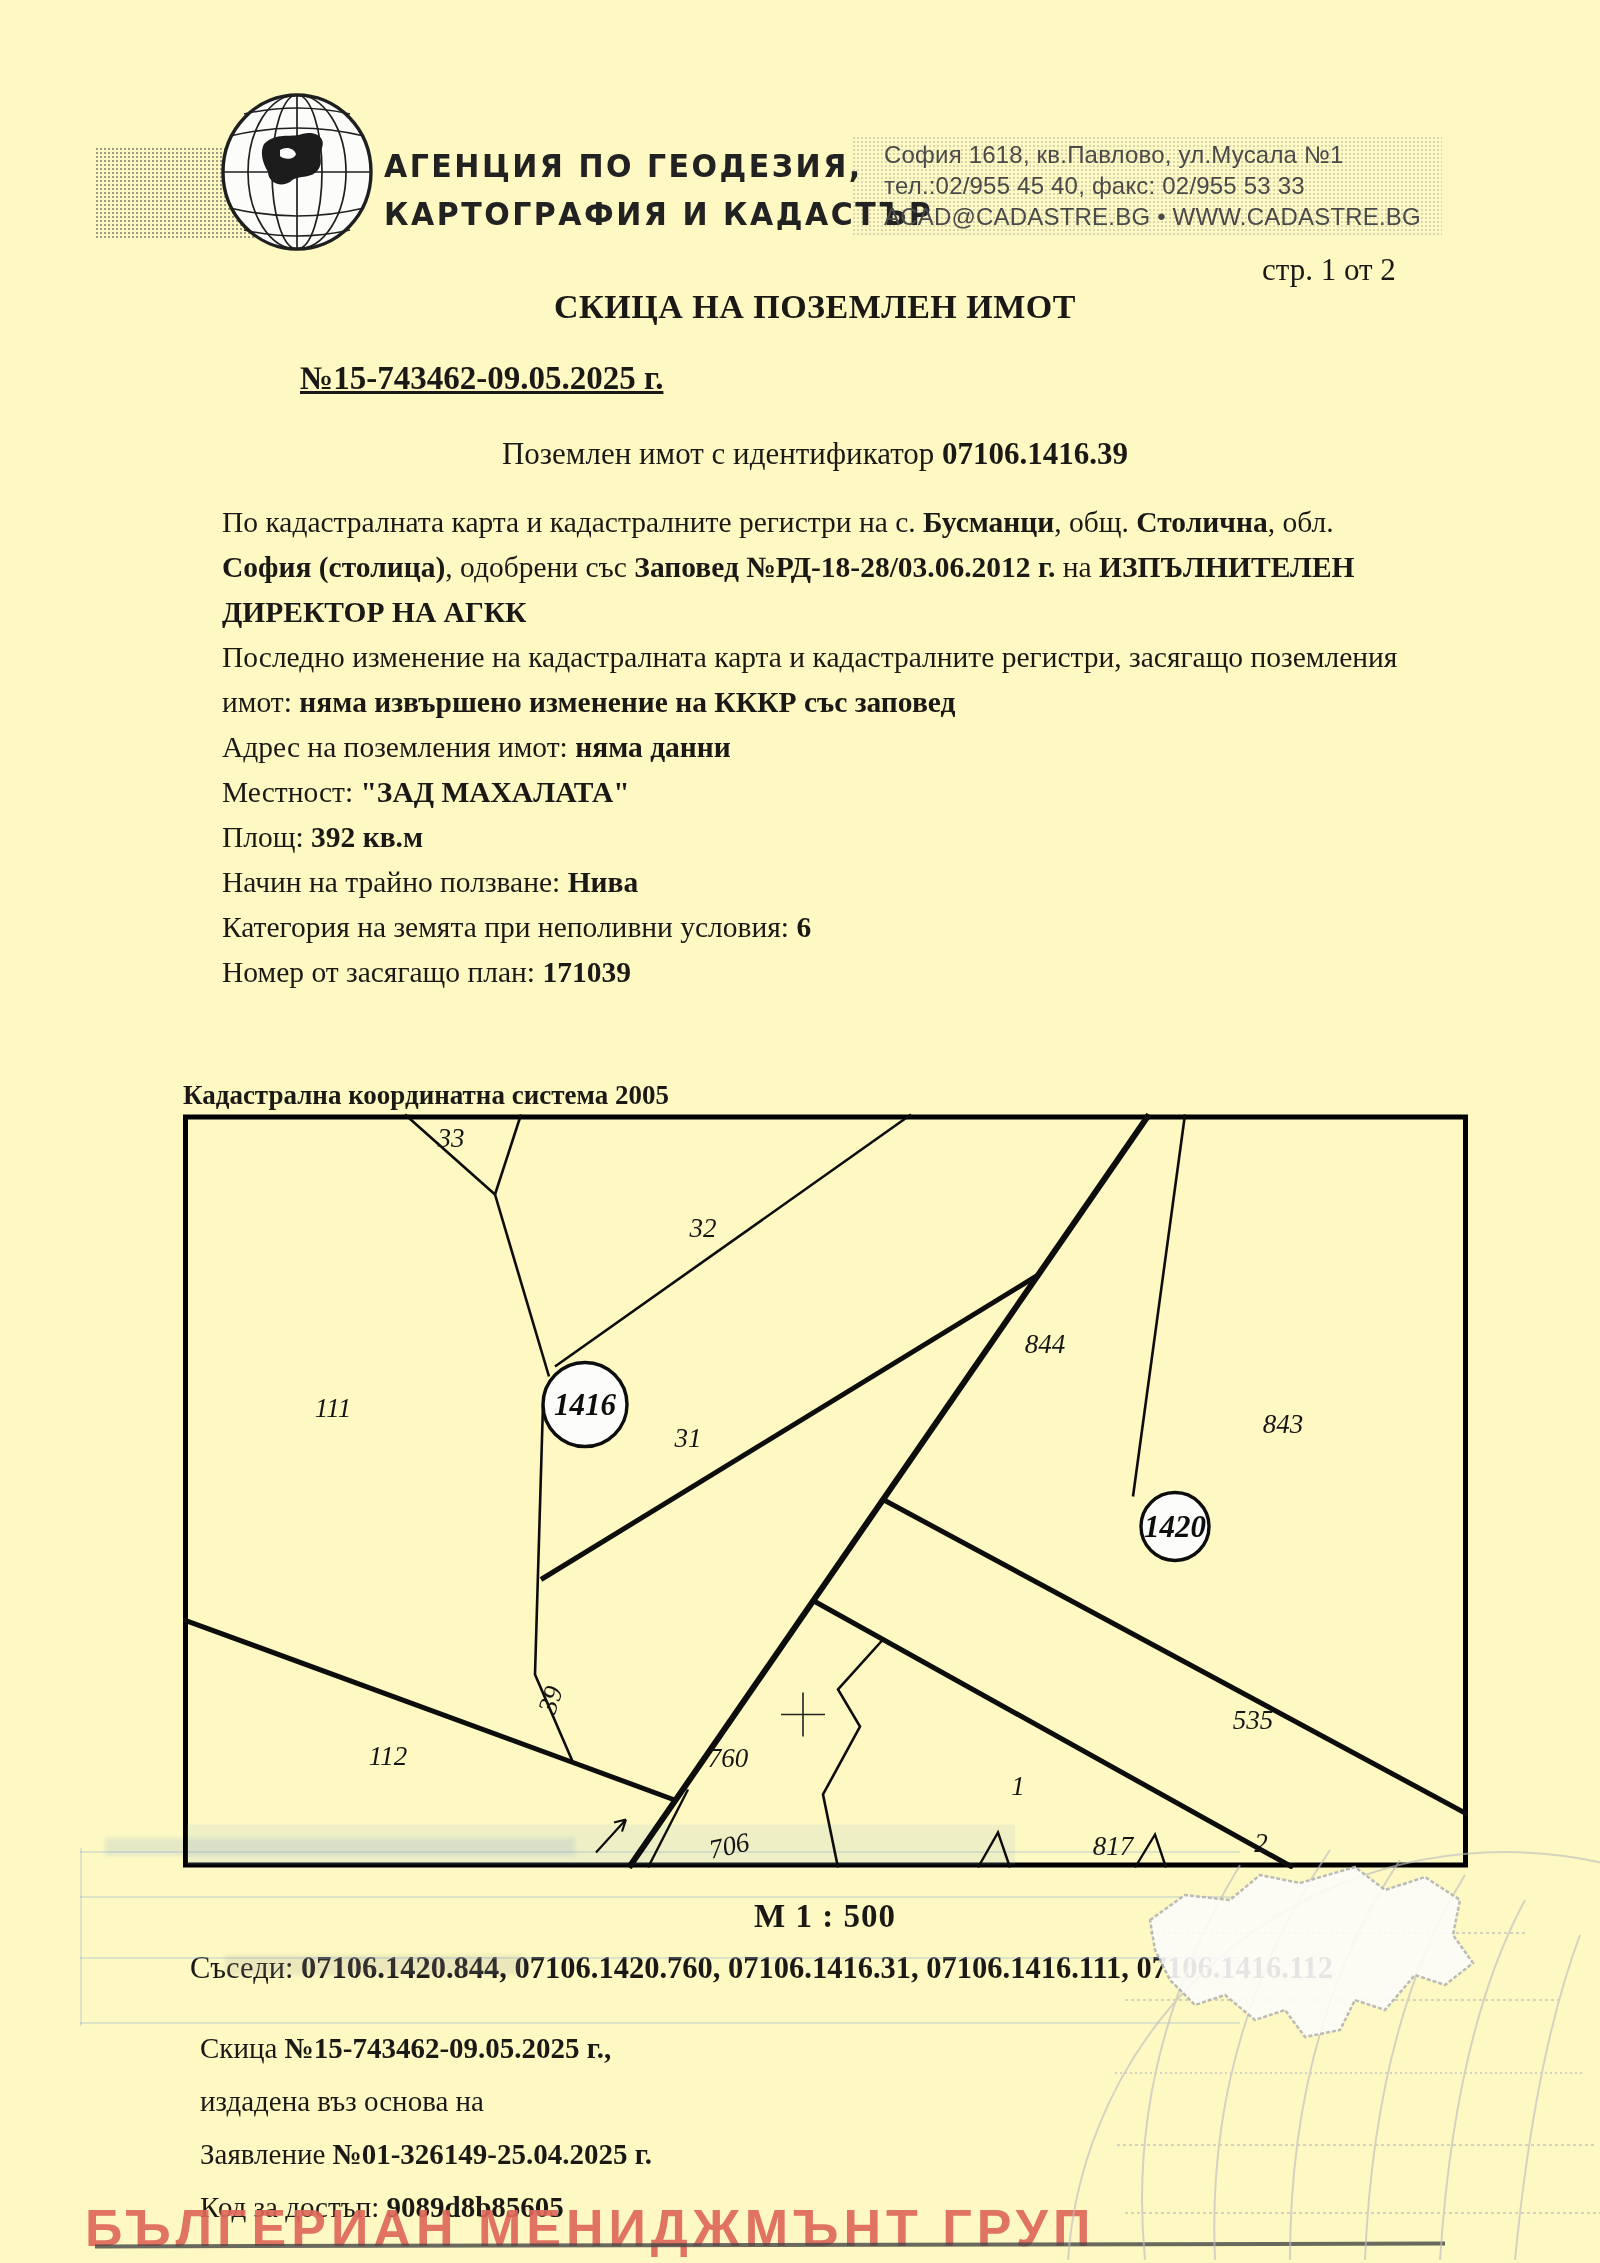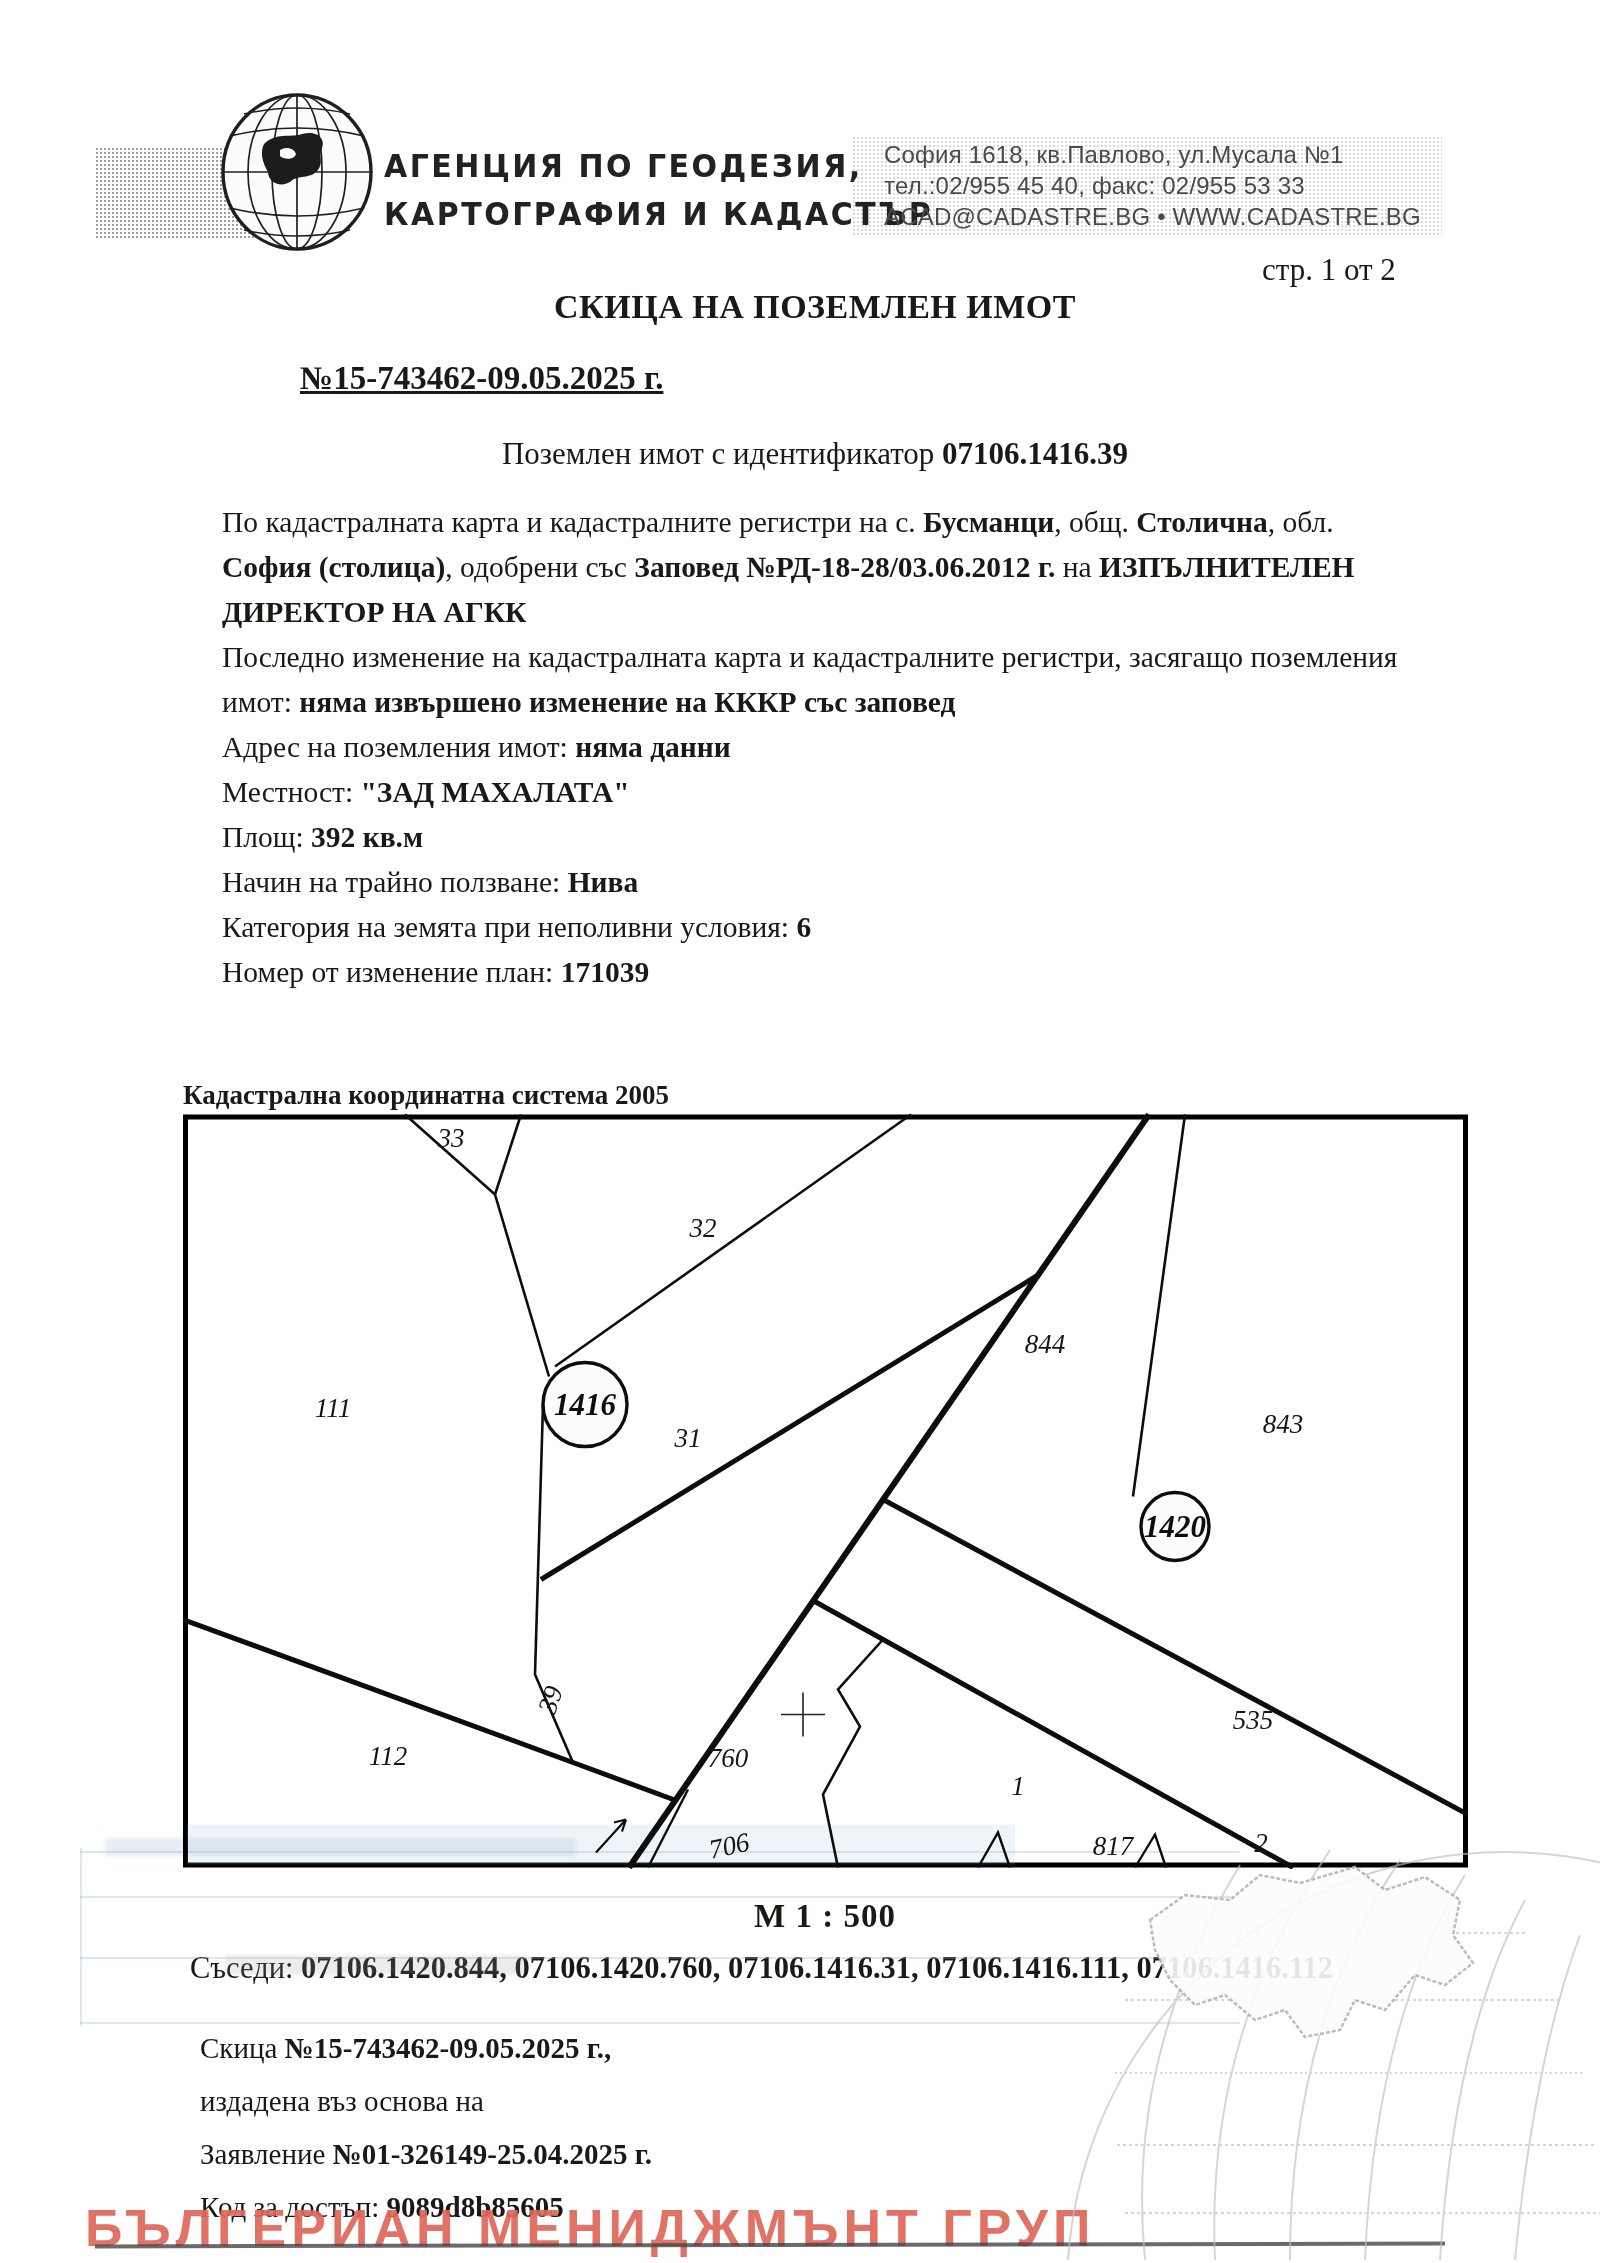--- a/index.html
+++ b/index.html
@@ -1,16 +1,16 @@
 <!DOCTYPE html>
 <html><head>
 <meta charset="utf-8">
 <style>
   html,body{margin:0;padding:0;background:#e8e8e6;}
-  .page{position:relative;width:1600px;height:2263px;background:#ffffff;overflow:hidden;
+  .page{position:relative;width:1600px;height:2263px;background:#fef9c3;overflow:hidden;
         font-family:"Liberation Serif",serif;color:#1b1916;}
   .abs{position:absolute;}
   .b{font-weight:bold;}
   
   .halftone-dark{background-image:radial-gradient(#6b6b6b 1.1px,transparent 1.3px);background-size:4px 4px;opacity:.65;}
   .halftone-light{background-image:radial-gradient(#9a9a9a 1px,transparent 1.2px);background-size:4px 4px;opacity:.38;}
   .agency{font-family:"DejaVu Sans",sans-serif;font-weight:800;font-size:30px;letter-spacing:2.5px;color:#222;transform:scaleY(1.08);}
   .contact{font-family:"Liberation Sans",sans-serif;font-size:24px;line-height:31px;color:#4a4a4a;letter-spacing:.2px;}
   .pageno{font-size:31px;}
   .doc-title{font-size:34px;font-weight:bold;letter-spacing:.5px;text-align:center;}
@@ -74,21 +74,21 @@
       <div class="pline"><span>По кадастралната карта и кадастралните регистри на с. </span><span class="b">Бусманци</span><span>, общ. </span><span class="b">Столична</span><span>, обл.</span></div>
       <div class="pline"><span class="b">София (столица)</span><span>, одобрени със </span><span class="b">Заповед №РД-18-28/03.06.2012 г.</span><span> на </span><span class="b">ИЗПЪЛНИТЕЛЕН</span></div>
       <div class="pline"><span class="b">ДИРЕКТОР НА АГКК</span></div>
       <div class="pline"><span>Последно изменение на кадастралната карта и кадастралните регистри, засягащо поземления</span></div>
       <div class="pline"><span>имот: </span><span class="b">няма извършено изменение на КККР със заповед</span></div>
       <div class="pline"><span>Адрес на поземления имот: </span><span class="b">няма данни</span></div>
       <div class="pline"><span>Местност: </span><span class="b">"ЗАД МАХАЛАТА"</span></div>
       <div class="pline"><span>Площ: </span><span class="b">392 кв.м</span></div>
       <div class="pline"><span>Начин на трайно ползване: </span><span class="b">Нива</span></div>
       <div class="pline"><span>Категория на земята при неполивни условия: </span><span class="b">6</span></div>
-      <div class="pline"><span>Номер от изменение план: </span><span class="b">171039</span></div>
+      <div class="pline"><span>Номер от засягащо план: </span><span class="b">171039</span></div>
     </div>
 
   <div class="abs map-head" style="left:183px;top:1080px;">Кадастрална координатна система 2005</div>
 
   <svg class="abs" style="left:183px;top:1113px;z-index:2;" width="1285" height="756" viewBox="0 0 1285 753">
     <rect x="2.5" y="2.5" width="1280" height="748" fill="none" stroke="#000" stroke-width="5"></rect>
 
     <rect x="4" y="710" width="828" height="40" fill="#9db8d6" opacity="0.16"></rect>
     <g stroke="#0d0d0d" fill="none">
 

